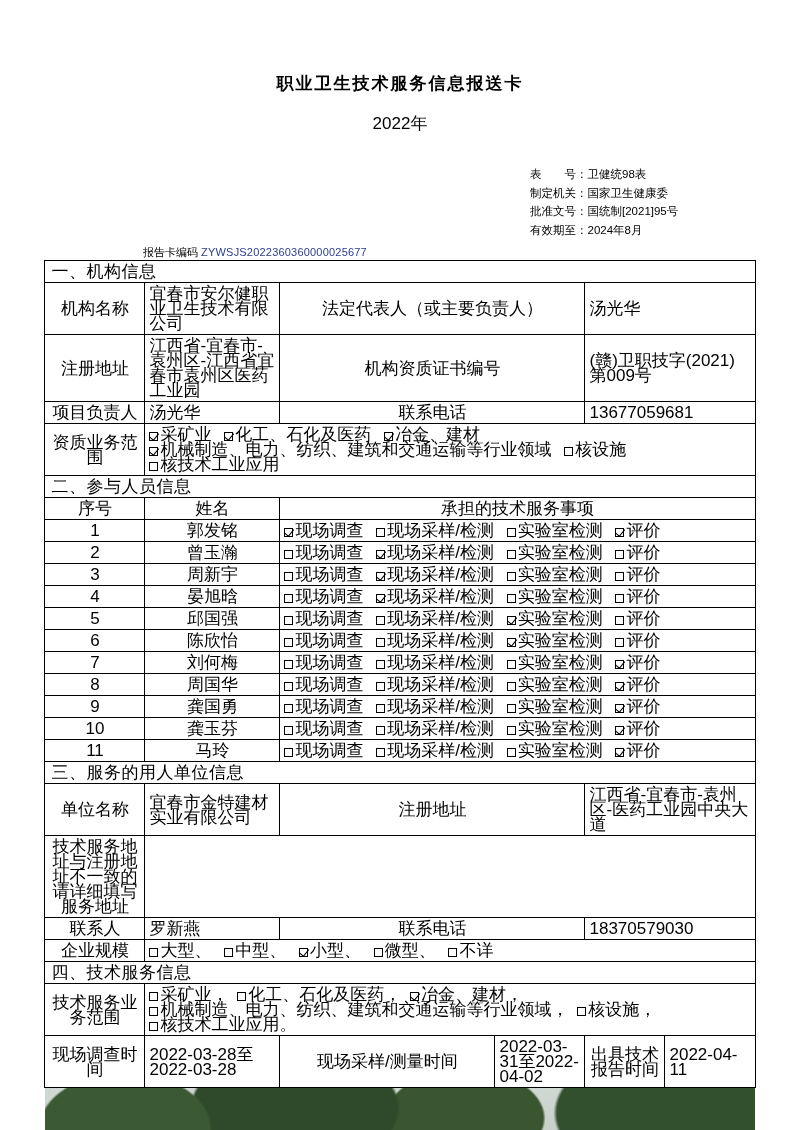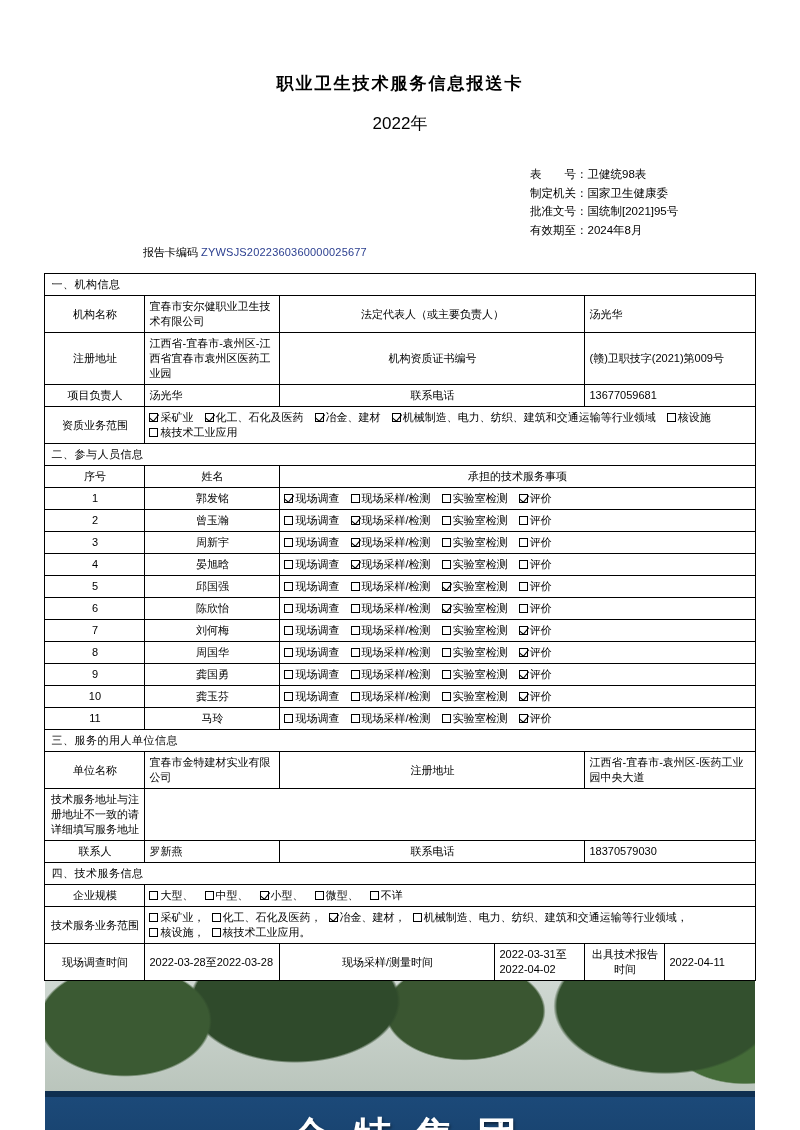--- a/index.html
+++ b/index.html
@@ -51,24 +51,24 @@
     margin-left: 103px;
     font-size: 11px;
   }
   .report-code .code-val {
     color: #2a3e8f;
     letter-spacing: 0.2px;
   }
 
   table.main {
     width: 710px;
-    margin: 13px auto 0 auto;
+    margin: 0 auto 0 auto;
     border-collapse: collapse;
     table-layout: fixed;
-    font-size: 11px;
+    font-size: 17px;
   }
   table.main td {
     border: 1px solid #000;
     padding: 3px 4px;
     vertical-align: middle;
     line-height: 15px;
   }
   .section-head {
     font-weight: normal;
     padding-left: 6px !important;
@@ -362,32 +362,32 @@
       <td class="lbl">技术服务地址与注册地址不一致的请详细填写服务地址</td>
       <td colspan="6"></td>
     </tr>
     <tr>
       <td class="lbl">联系人</td>
       <td>罗新燕</td>
       <td class="ctr" colspan="3">联系电话</td>
       <td colspan="2">18370579030</td>
     </tr>
     <tr>
-      <td class="section-head" colspan="7">四、技术服务信息</td>
-    </tr>
-
-    <tr>
       <td class="lbl">企业规模</td>
       <td colspan="6">
         <span class="opt"><span class="cb"></span><span>大型</span>、</span>
         <span class="opt"><span class="cb"></span><span>中型</span>、</span>
         <span class="opt"><span class="cb checked"></span><span>小型</span>、</span>
         <span class="opt"><span class="cb"></span><span>微型</span>、</span>
         <span class="opt"><span class="cb"></span><span>不详</span></span>
       </td>
+    </tr>
+
+    <tr>
+      <td class="section-head" colspan="7">四、技术服务信息</td>
     </tr>
     <tr>
       <td class="lbl">技术服务业务范围</td>
       <td colspan="6">
         <span class="opt-tight"><span class="cb"></span><span>采矿业，</span></span>
         <span class="opt-tight"><span class="cb"></span><span>化工、石化及医药，</span></span>
         <span class="opt-tight"><span class="cb checked"></span><span>冶金、建材，</span></span>
         <span class="opt-tight"><span class="cb"></span><span>机械制造、电力、纺织、建筑和交通运输等行业领域，</span></span>
         <span class="opt-tight"><span class="cb"></span><span>核设施，</span></span>
         <span class="opt-tight"><span class="cb"></span><span>核技术工业应用。</span></span>

